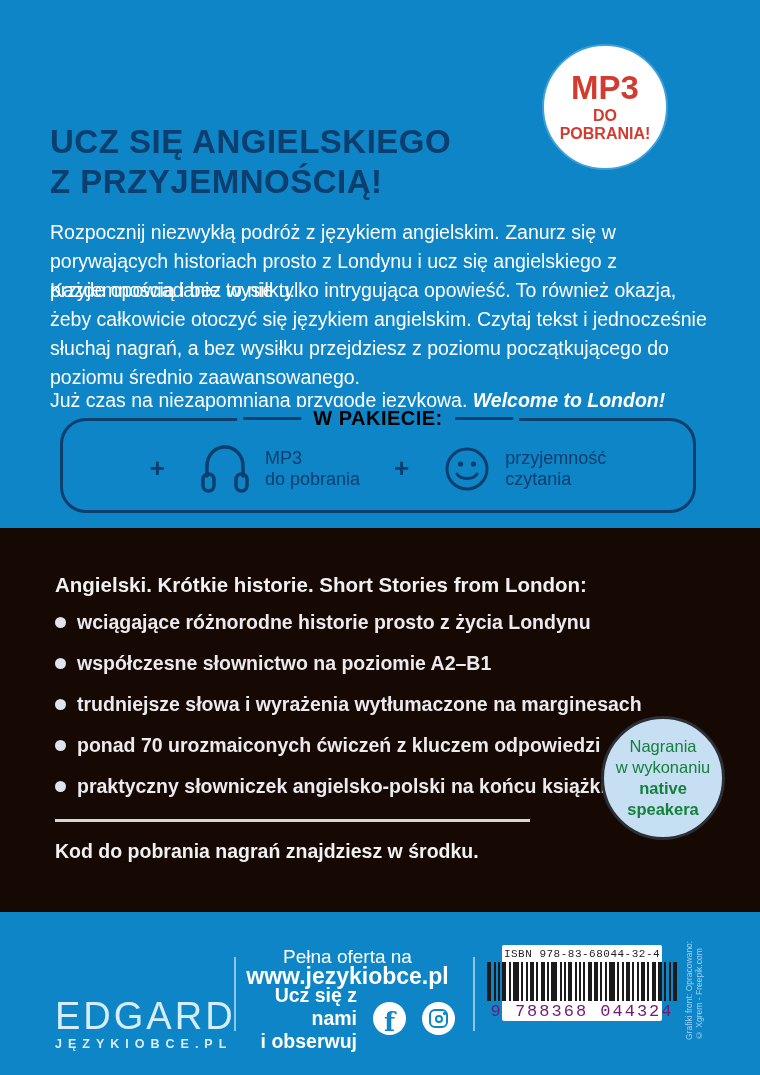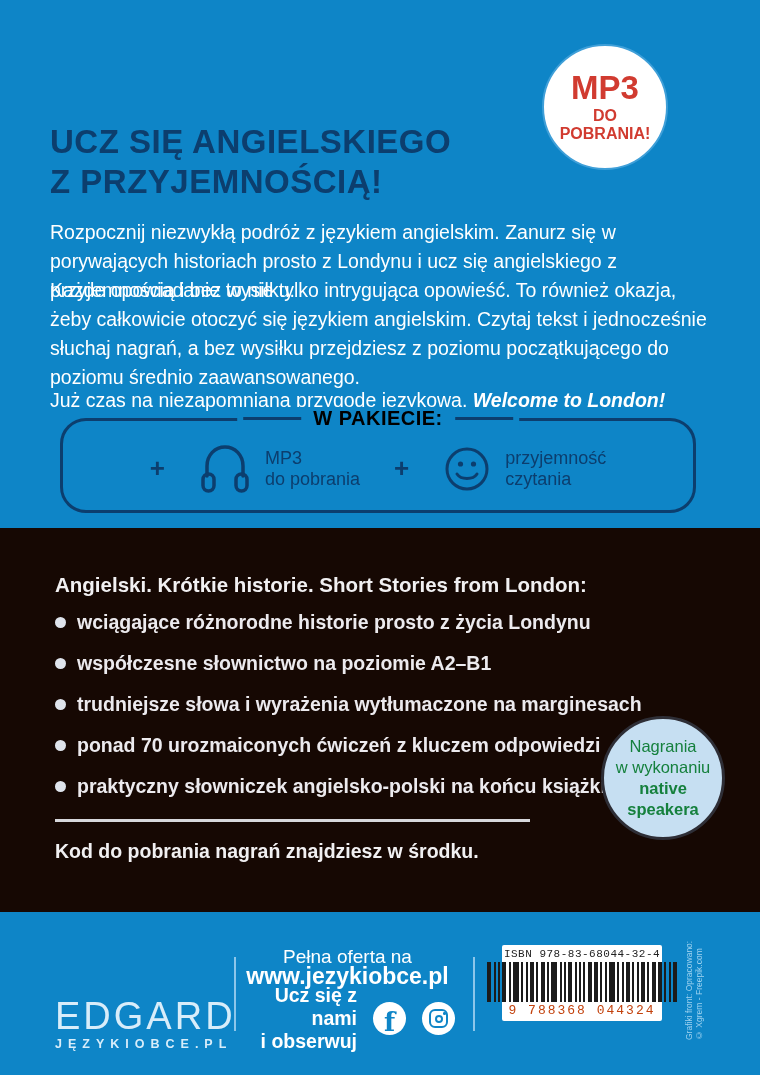--- a/index.html
+++ b/index.html
@@ -67,21 +67,21 @@
     color:#0e85c7;font-size:26px;font-weight:700;font-family:"DejaVu Serif",serif;padding-top:7px;box-sizing:border-box;overflow:hidden;}
   .ig-sq{position:absolute;left:7px;top:7px;width:19px;height:19px;border:2.5px solid #0e85c7;border-radius:6px;box-sizing:border-box;}
   .ig-lens{position:absolute;left:12.5px;top:12.5px;width:8px;height:8px;border:2.5px solid #0e85c7;border-radius:50%;box-sizing:border-box;}
   .ig-dot{position:absolute;left:21px;top:10px;width:2.5px;height:2.5px;border-radius:50%;background:#0e85c7;}
 
   .barcode{position:absolute;left:502px;top:33px;width:160px;height:76px;background:#ffffff;border-radius:2px;
     display:flex;flex-direction:column;align-items:center;padding-top:3px;box-sizing:border-box;}
   .bc-isbn{font-family:"Liberation Mono","DejaVu Sans Mono",monospace;font-size:11px;color:#222;letter-spacing:.5px;white-space:nowrap;}
   .bc-bars{display:flex;align-items:flex-start;height:40px;margin-top:2px;}
   .bc-bars div{height:100%;background:#1b1b1b;}
-  .bc-digits{font-family:"Liberation Mono","DejaVu Sans Mono",monospace;font-size:13px;color:#c2410c;letter-spacing:2px;margin-top:1px;white-space:nowrap;}
+  .bc-digits{font-family:"Liberation Mono","DejaVu Sans Mono",monospace;font-size:17px;color:#701a75;letter-spacing:2px;margin-top:1px;white-space:nowrap;}
 
   .credit{position:absolute;left:684px;top:18px;height:110px;
     writing-mode:vertical-rl;transform:rotate(180deg);
     color:#9fd3f0;font-size:8.5px;line-height:10px;white-space:normal;width:26px;}
 
   .icon-svg{display:block;}
 </style>
 </head>
 <body>
 

